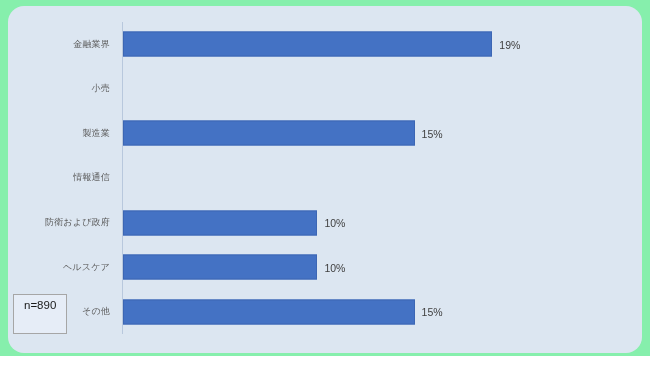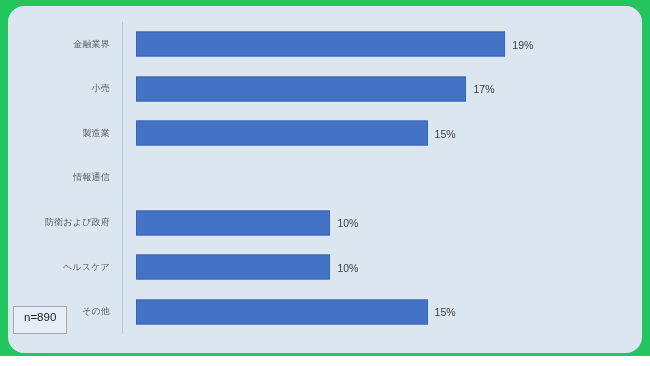--- a/index.html
+++ b/index.html
@@ -12,21 +12,21 @@
     width: 650px;
     height: 366px;
     overflow: hidden;
     font-family: "Liberation Sans", "DejaVu Sans", sans-serif;
   }
 
   #chart-root {
     position: relative;
     width: 650px;
     height: 356px;
-    background: #22c55e;
+    background: #86efac;
   }
 
   
   #plot-panel {
     position: absolute;
     left: 8px;
     top: 6px;
     width: 634px;
     height: 347px;
     background: #dce6f1;
@@ -76,21 +76,21 @@
     box-sizing: border-box;
     font-size: 9px;
     color: #5a5a5a;
     letter-spacing: 0.2px;
     white-space: nowrap;
     font-family: "DejaVu Sans", "Liberation Sans", sans-serif;
   }
 
   .bar-track {
     position: absolute;
-    left: 128px;
+    left: 115px;
     top: 50%;
     transform: translateY(-50%);
     height: 25px;
     display: flex;
     align-items: center;
   }
 
   .bar-fill {
     height: 25px;
     background: #4472c4;
@@ -105,21 +105,21 @@
     margin-left: 7px;
     white-space: nowrap;
     font-family: "Liberation Sans", "DejaVu Sans", sans-serif;
   }
 
   
   #sample-badge {
     position: absolute;
     left: 13px;
     bottom: 22px;
-    padding: 4px 10px 9px 10px;
+    padding: 4px 10px 21px 10px;
     background: #e6edf7;
     border: 1px solid #a6a6a6;
     font-size: 11.5px;
     color: #1a1a1a;
     line-height: 1.1;
     font-family: "Liberation Sans", "DejaVu Sans", sans-serif;
   }
 </style>
 </head>
 <body>
@@ -136,24 +136,20 @@
 
     <div class="bar-row">
           <div class="cat-label">金融業界</div>
           <div class="bar-track">
             <div class="bar-fill" style="width: 369.36px; background: rgb(68, 114, 196); border-color: rgb(60, 102, 180);"></div>
             <div class="bar-value">19%</div>
           </div>
         </div>
         <div class="bar-row">
           <div class="cat-label">小売</div>
-          <div class="bar-track">
-            <div class="bar-fill" style="width: 330.48px; background: rgb(68, 114, 196); border-color: rgb(60, 102, 180);"></div>
-            <div class="bar-value">17%</div>
-          </div>
         </div>
         <div class="bar-row">
           <div class="cat-label">製造業</div>
           <div class="bar-track">
             <div class="bar-fill" style="width: 291.6px; background: rgb(68, 114, 196); border-color: rgb(60, 102, 180);"></div>
             <div class="bar-value">15%</div>
           </div>
         </div>
         <div class="bar-row">
           <div class="cat-label">情報通信</div>

